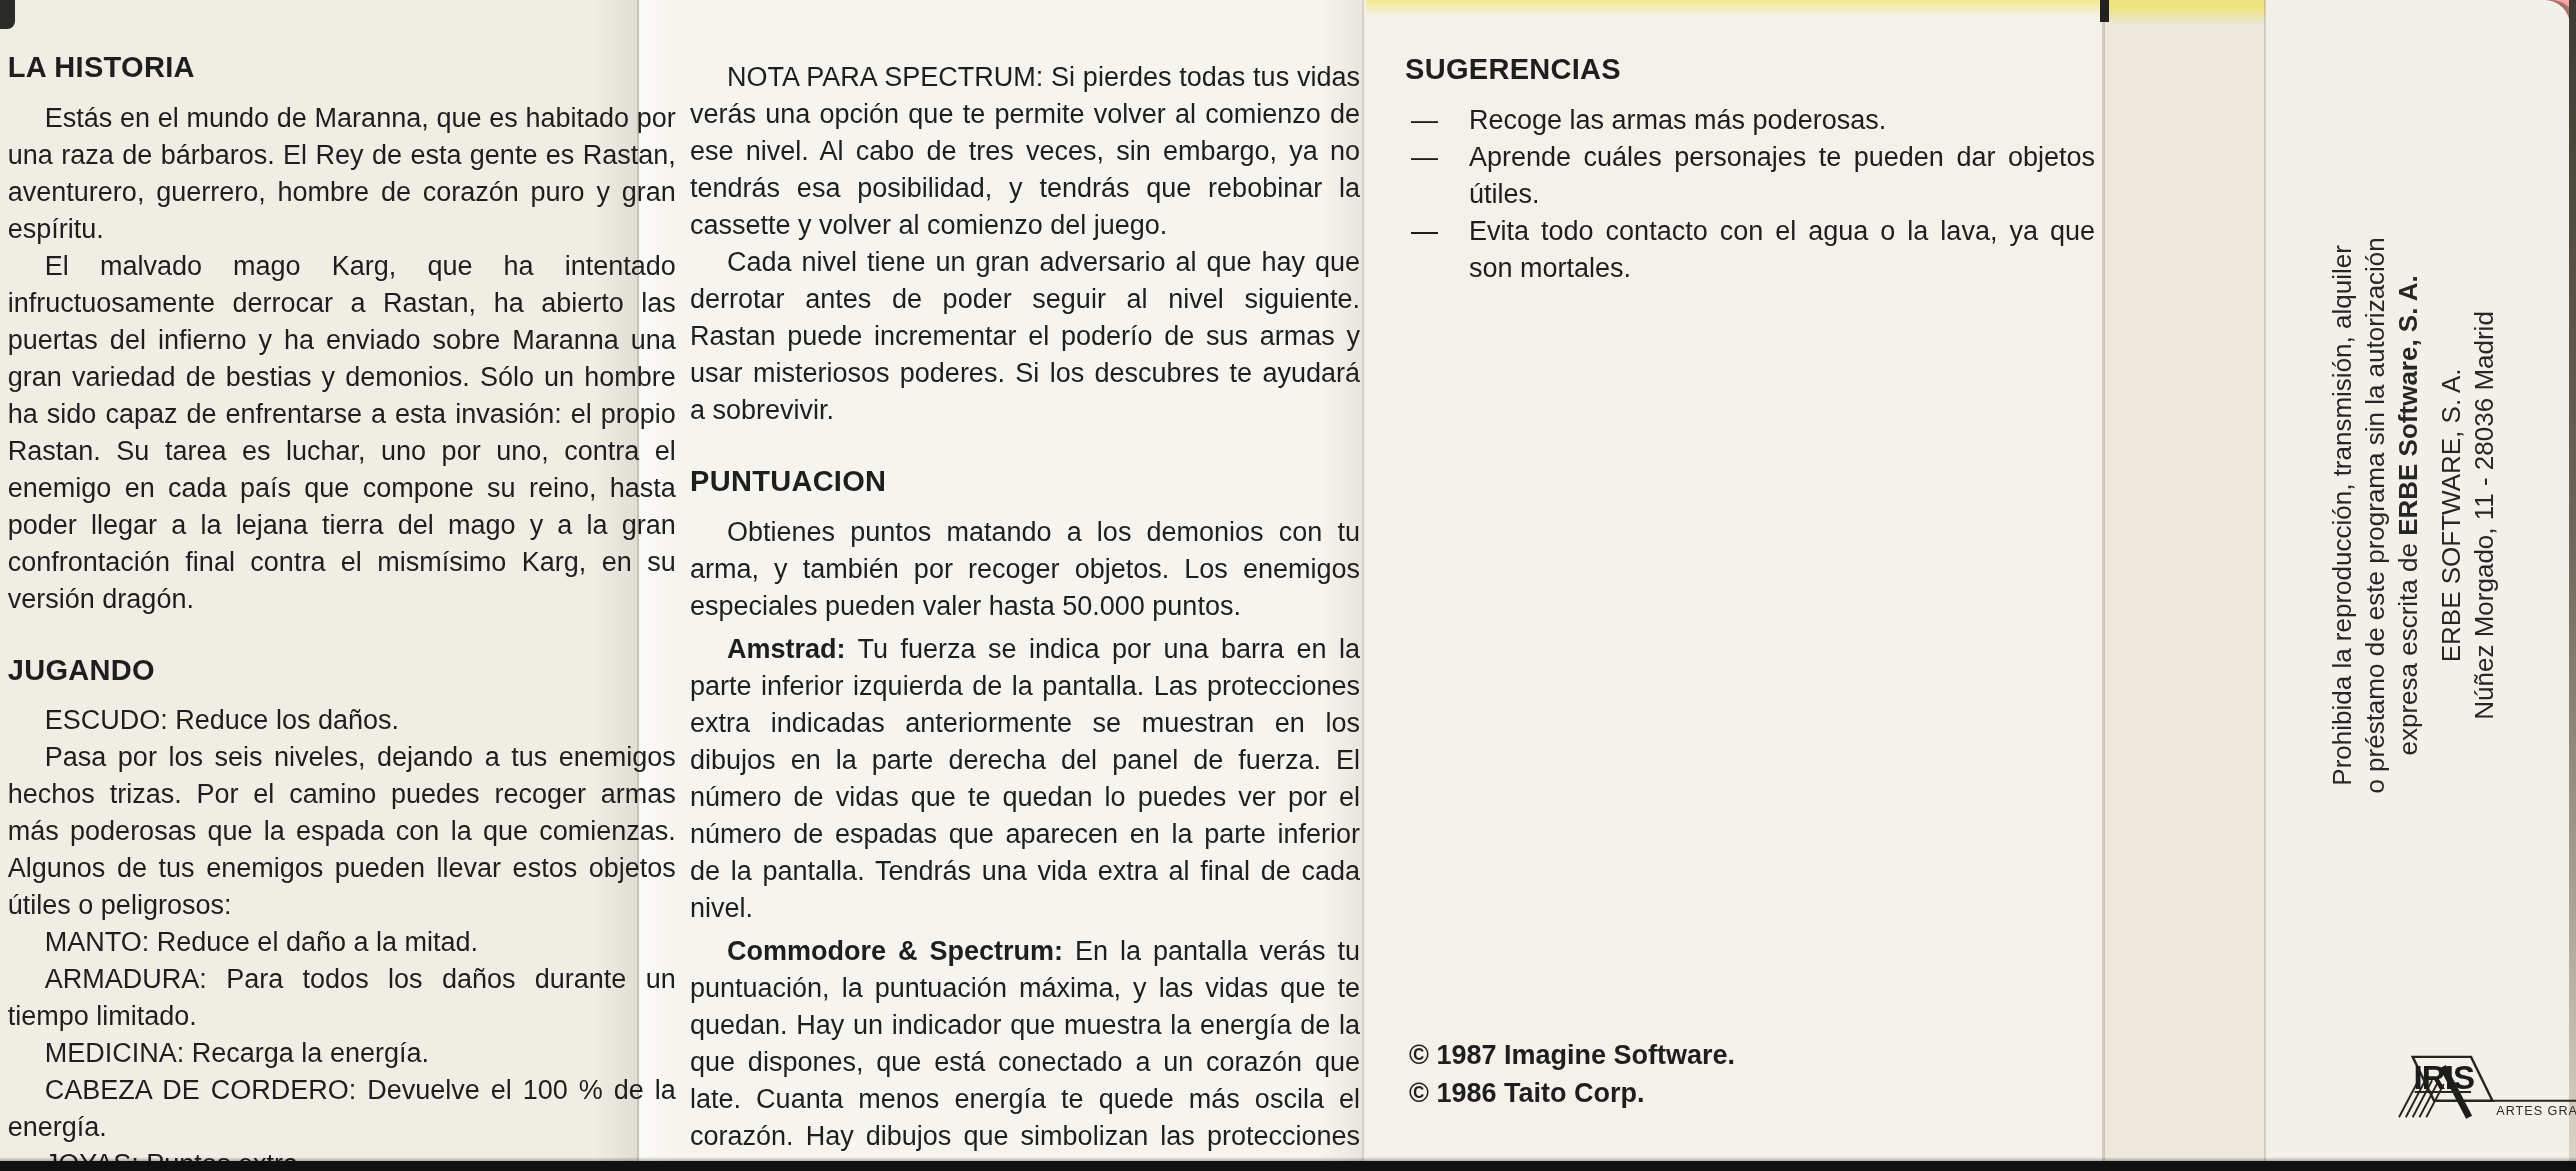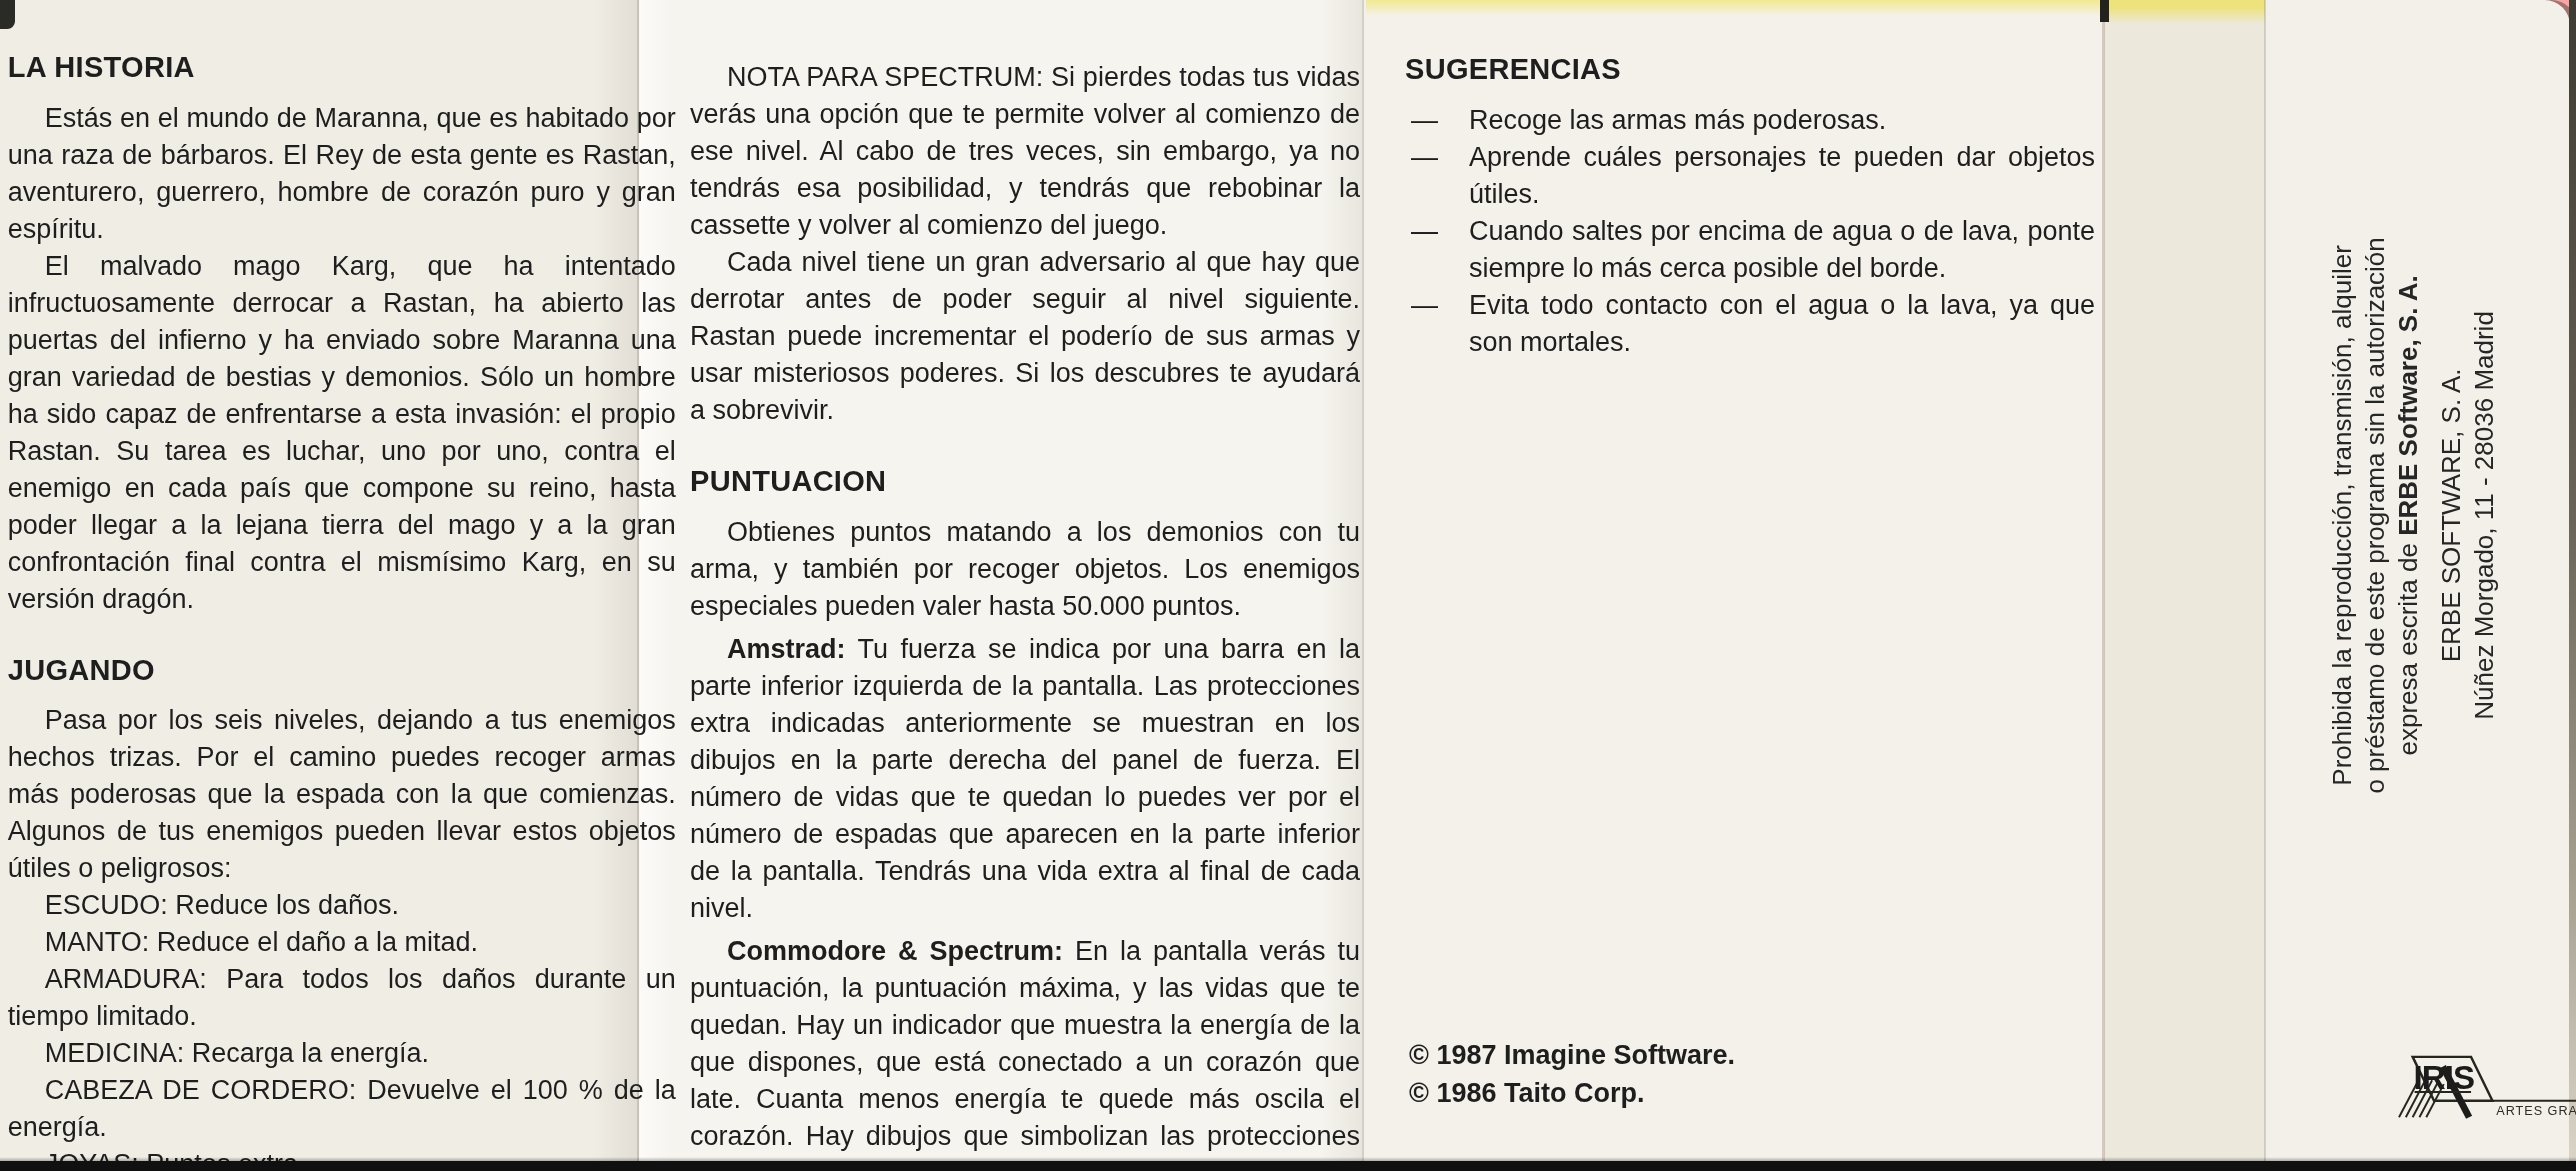--- a/index.html
+++ b/index.html
@@ -106,22 +106,22 @@
   <div class="crease" id="crease-3-line"></div>
   <div class="crease" id="crease-4-line"></div>
   <div id="corner-dark-tl"></div>
   <div id="corner-dark-band"></div>
 
   <div class="col" id="col-1">
     <h2 class="heading">LA HISTORIA</h2>
     <p>Estás en el mundo de Maranna, que es habitado por una raza de bárbaros. El Rey de esta gente es Rastan, aventurero, guerrero, hombre de corazón puro y gran espíritu.</p>
     <p>El malvado mago Karg, que ha intentado infructuosamente derrocar a Rastan, ha abierto las puertas del infierno y ha enviado sobre Maranna una gran variedad de bestias y demonios. Sólo un hombre ha sido capaz de enfrentarse a esta invasión: el propio Rastan. Su tarea es luchar, uno por uno, contra el enemigo en cada país que compone su reino, hasta poder llegar a la lejana tierra del mago y a la gran confrontación final contra el mismísimo Karg, en su versión dragón.</p>
     <h2 class="heading spaced">JUGANDO</h2>
+    <p>ESCUDO: Reduce los daños.</p>
     <p>Pasa por los seis niveles, dejando a tus enemigos hechos trizas. Por el camino puedes recoger armas más poderosas que la espada con la que comienzas. Algunos de tus enemigos pueden llevar estos objetos útiles o peligrosos:</p>
-    <p>ESCUDO: Reduce los daños.</p>
     <p>MANTO: Reduce el daño a la mitad.</p>
     <p>ARMADURA: Para todos los daños durante un tiempo limitado.</p>
     <p>MEDICINA: Recarga la energía.</p>
     <p>CABEZA DE CORDERO: Devuelve el 100 % de la energía.</p>
     <p>JOYAS: Puntos extra.</p>
 
   </div>
 
   <div class="col" id="col-2">
     <p>NOTA PARA SPECTRUM: Si pierdes todas tus vidas verás una opción que te permite volver al comienzo de ese nivel. Al cabo de tres veces, sin embargo, ya no tendrás esa posibilidad, y tendrás que rebobinar la cassette y volver al comienzo del juego.</p>
@@ -130,21 +130,21 @@
     <p>Obtienes puntos matando a los demonios con tu arma, y también por recoger objetos. Los enemigos especiales pueden valer hasta 50.000 puntos.</p>
     <p class="para-gap"><span class="bold">Amstrad:</span><span> Tu fuerza se indica por una barra en la parte inferior izquierda de la pantalla. Las protecciones extra indicadas anteriormente se muestran en los dibujos en la parte derecha del panel de fuerza. El número de vidas que te quedan lo puedes ver por el número de espadas que aparecen en la parte inferior de la pantalla. Tendrás una vida extra al final de cada nivel.</span></p>
     <p class="para-gap"><span class="bold">Commodore &amp; Spectrum:</span><span> En la pantalla verás tu puntuación, la puntuación máxima, y las vidas que te quedan. Hay un indicador que muestra la energía de la que dispones, que está conectado a un corazón que late. Cuanta menos energía te quede más oscila el corazón. Hay dibujos que simbolizan las protecciones extra indicadas anteriormente. Tendrás una vida extra a los 30.000 puntos y más vidas cada 70.000 puntos a partir de ahí.</span></p>
   </div>
 
   <div class="col" id="col-3">
     <h2 class="heading">SUGERENCIAS</h2>
     <div class="tip"><span class="dash">—</span><span>Recoge las armas más poderosas.</span></div>
     <div class="tip"><span class="dash">—</span><span>Aprende cuáles personajes te pueden dar objetos útiles.</span></div>
     <div class="tip"><span class="dash">—</span></div>
-    <div class="tip"><span class="dash">—</span><span>Cuando saltes por encima de agua o de lava, ponte siempre lo más cerca posible del borde.</span></div>
+    <div class="tip"><span class="dash">—</span></div>
     <div class="tip"><span class="dash">—</span><span>Evita todo contacto con el agua o la lava, ya que son mortales.</span></div>
   </div>
 
   <div id="copyright">
     <p>© 1987 Imagine Software.</p>
     <p>© 1986 Taito Corp.</p>
   </div>
 
   <div id="spine-legal">
     <div class="vtext">

